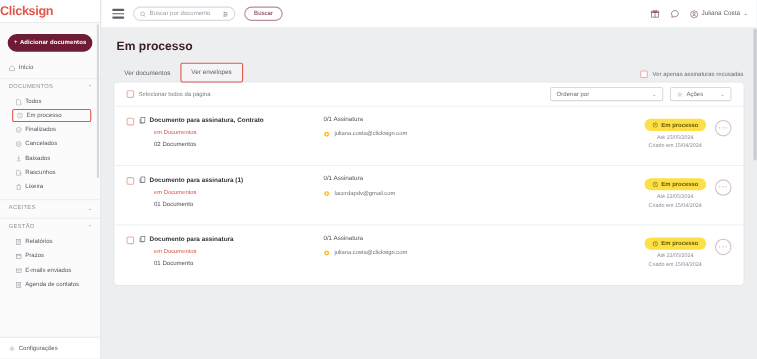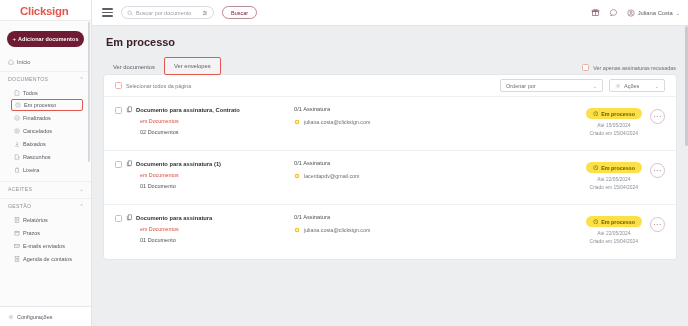--- a/index.html
+++ b/index.html
@@ -14,21 +14,21 @@
   
   .sidebar {
     width: 92px; height: 326px;
     background: #ffffff;
     border-right: 1px solid #e3e5e8;
     display: flex; flex-direction: column;
     position: relative;
   }
   .brand {
     height: 20px; display: flex; align-items: center;
-    padding-left: 20px; flex: 0 0 auto; padding-top: 2px; text-align: right;
+    padding-left: 0; flex: 0 0 auto; padding-top: 2px; text-align: right;
   }
   .brand-text {
     font-size: 11.5px; font-weight: bold; color: #e2574c;
     letter-spacing: -0.3px;
   }
   .sidebar-scroll {
     flex: 1; overflow: hidden; padding-top: 5px;
     background: #fbfbfc;
     border-top: 1px solid #ececec;
   }

